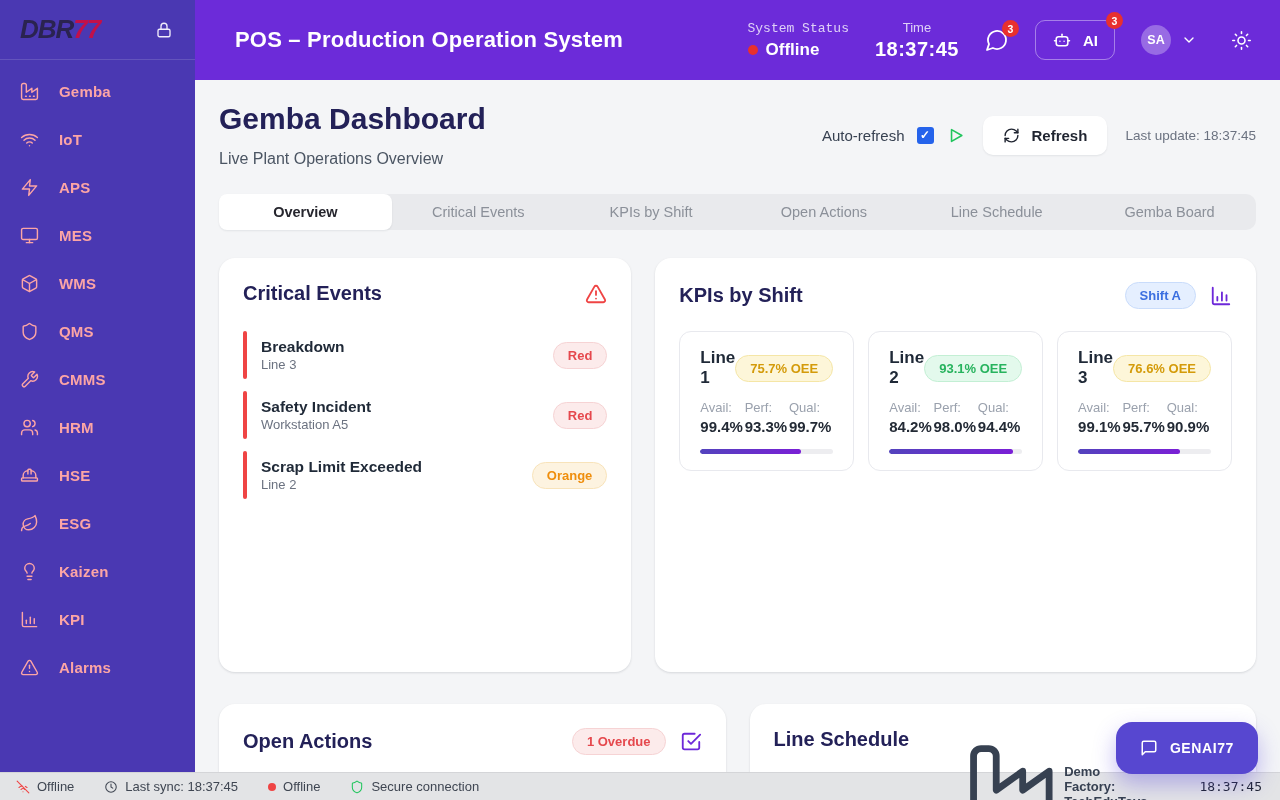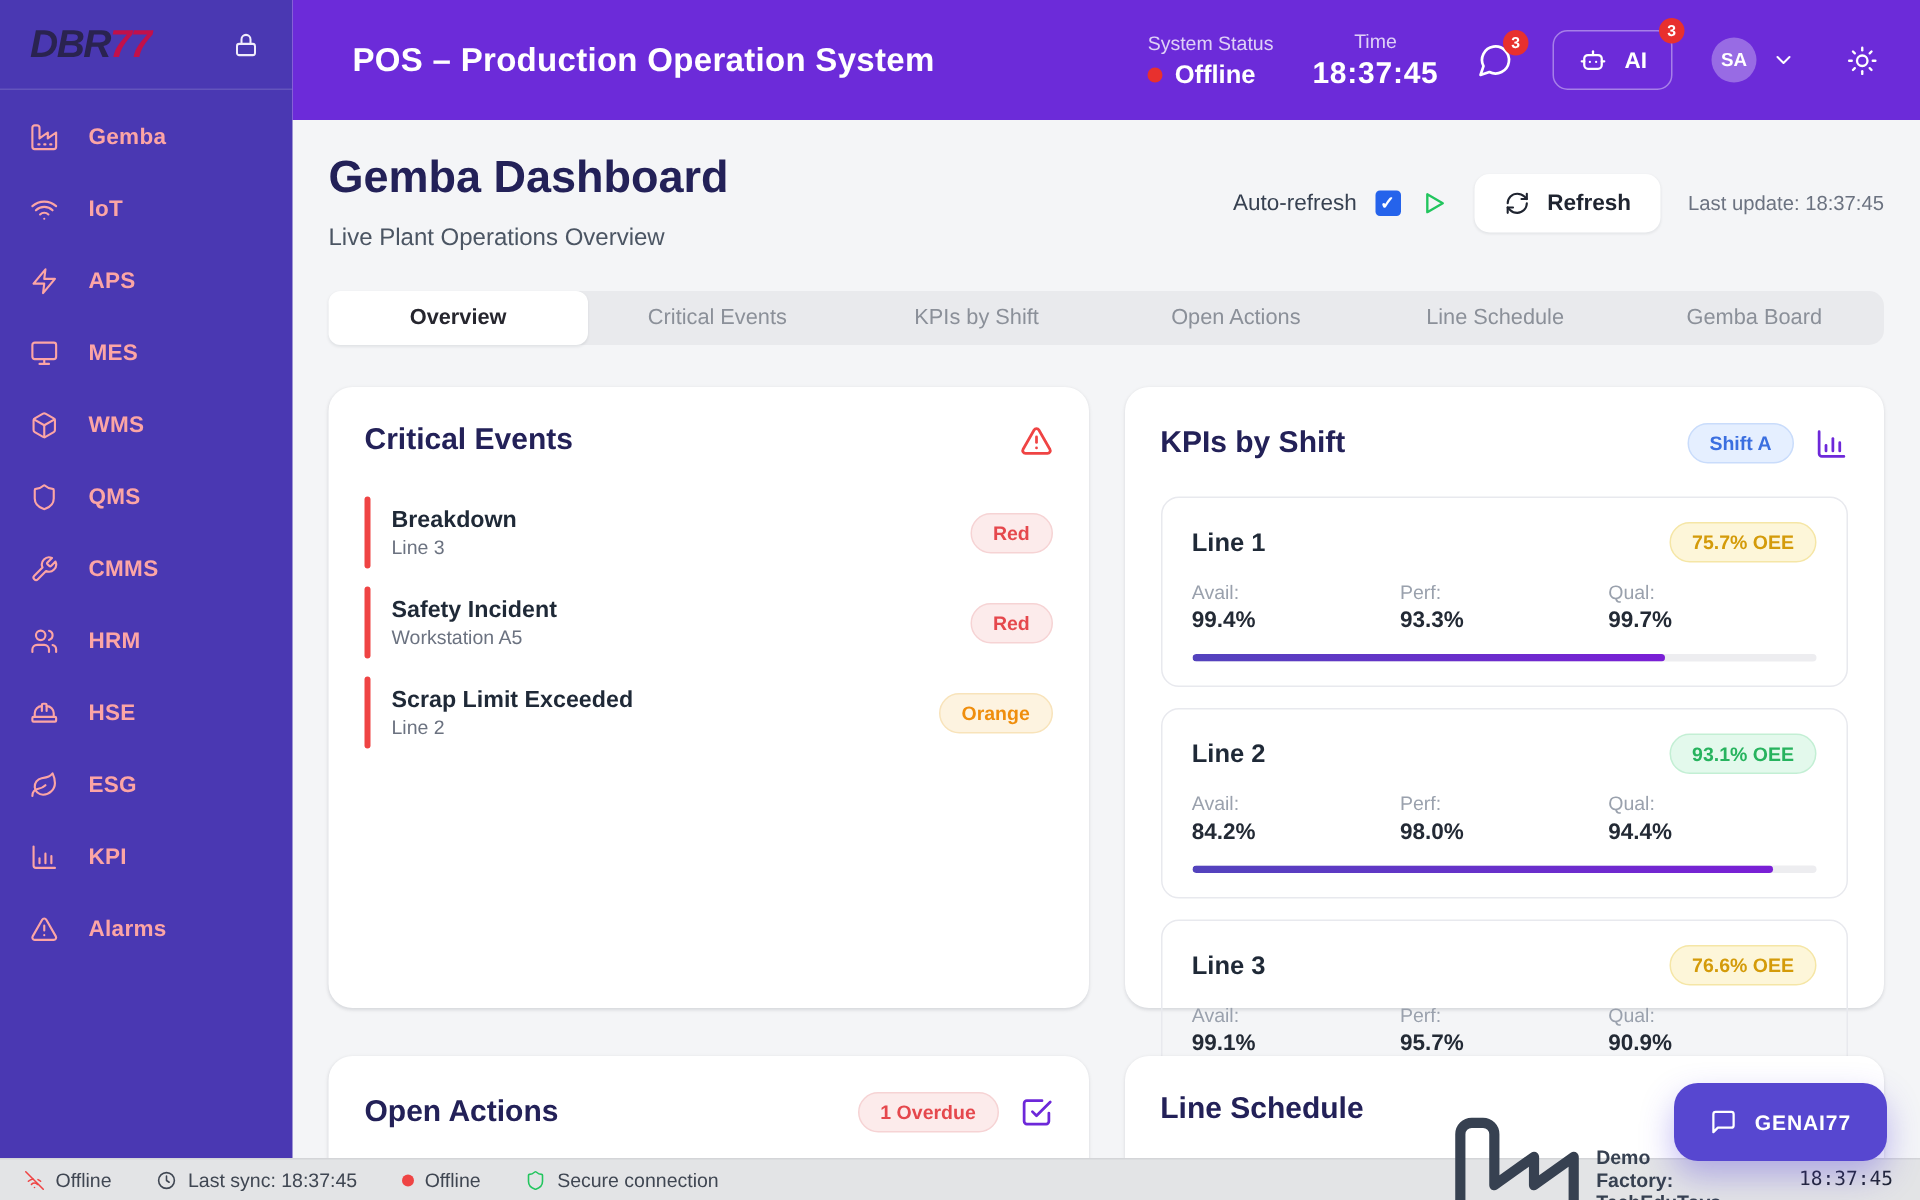--- a/index.html
+++ b/index.html
@@ -17,21 +17,21 @@
   .nav-item { height:48px; display:flex; align-items:center; gap:20px; padding:0 20px; color:#fca5a5; cursor:pointer; }
   .nav-item svg { width:19px; height:19px; flex:none; }
   .nav-item .lbl { font-size:15px; font-weight:600; letter-spacing:.2px; }
   .nav-item .chev { margin-left:auto; width:15px; height:15px; }
 
   
   .topbar { position:absolute; left:195px; right:0; top:0; height:80px; background:#6c2bd9; display:flex; align-items:center; padding:0 28px 0 40px; color:#fff; z-index:5; }
   .app-title { font-size:22px; font-weight:700; letter-spacing:.2px; }
   .top-right { margin-left:auto; display:flex; align-items:center; gap:26px; }
   .stat-block { display:flex; flex-direction:column; gap:4px; }
-  .stat-block .cap { font-size:13px; color:rgba(255,255,255,.78); }
+  .stat-block .cap { font-size:13px; color:rgba(255,255,255,.78);font-family:Liberation Mono, monospace; }
   .stat-val { display:flex; align-items:center; gap:8px; font-size:17px; font-weight:700; }
   .dot-red { width:10px; height:10px; border-radius:50%; background:#e8302e; display:inline-block; }
   .time-block { display:flex; flex-direction:column; align-items:center; gap:3px; }
   .time-block .cap { font-size:13px; color:rgba(255,255,255,.78); }
   .time-val { font-size:20px; font-weight:700; letter-spacing:.5px; }
   .icon-btn { position:relative; display:flex; align-items:center; color:#fff; cursor:pointer; }
   .icon-btn svg { width:24px; height:24px; }
   .badge-count { position:absolute; top:-8px; right:-10px; min-width:17px; height:17px; border-radius:9px; background:#e8302e; color:#fff; font-size:10.5px; font-weight:700; display:flex; align-items:center; justify-content:center; padding:0 4px; }
   .ai-btn { position:relative; display:flex; align-items:center; gap:11px; border:1px solid rgba(255,255,255,.4); border-radius:10px; padding:9px 16px; cursor:pointer; }
   .ai-btn svg { width:20px; height:20px; }
@@ -83,21 +83,21 @@
   .badge[data-variant="blue"]   { background:#e5efff; color:#3b6fe0; border-color:#c9dcfb; }
 
   .events { margin-top:26px; display:flex; flex-direction:column; gap:12px; }
   .event { display:flex; align-items:center; min-height:48px; }
   .sev-bar { width:4px; align-self:stretch; border-radius:2px; background:#ef4444; margin-right:14px; }
   .event .info { display:flex; flex-direction:column; gap:1px; }
   .event .e-title { font-size:15.5px; font-weight:600; color:#1f2937; }
   .event .e-loc { font-size:13px; color:#6b7280; }
   .event .badge { margin-left:auto; }
 
-  .kpi-list { margin-top:22px; display:flex; flex-direction:column; gap:14px; }
+  .kpi-list { margin-top:22px; display:flex; gap:14px; }
   .kpi-card { border:1px solid #e8e9ee; border-radius:12px; padding:16px 20px; }
   .kpi-head { display:flex; align-items:center; }
   .kpi-name { font-size:17px; font-weight:700; color:#1f2937; }
   .kpi-head .badge { margin-left:auto; }
   .kpi-metrics { margin-top:12px; display:grid; grid-template-columns:1fr 1fr 1fr; }
   .metric .m-lbl { font-size:13px; color:#9aa1ad; }
   .metric .m-val { margin-top:3px; font-size:15px; font-weight:700; color:#232a35; }
   .track { margin-top:14px; height:5px; border-radius:3px; background:#ededf0; overflow:hidden; }
   .fill { height:100%; border-radius:3px; background:linear-gradient(90deg,#5343bd,#7a1fd6); }
 
@@ -201,20 +201,28 @@
             <rect x="2" y="15" width="20" height="4" rx="1"></rect>
           </svg>
         <span class="lbl">HSE</span>
       </div>
       <div class="nav-item">
         <svg viewBox="0 0 24 24" fill="none" stroke="currentColor" stroke-width="1.8" stroke-linecap="round" stroke-linejoin="round">
             <path d="M11 20A7 7 0 0 1 9.8 6.1C15.5 5 17 4.48 19 2c1 2 2 4.18 2 8 0 5.5-4.78 10-10 10Z"></path>
             <path d="M2 21c0-3 1.85-5.36 5.08-6C9.5 14.52 12 13 13 12"></path>
           </svg>
         <span class="lbl">ESG</span>
+      </div>
+      <div class="nav-item">
+        <svg viewBox="0 0 24 24" fill="none" stroke="currentColor" stroke-width="1.8" stroke-linecap="round" stroke-linejoin="round">
+            <path d="M15 14c.2-1 .7-1.7 1.5-2.5 1-.9 1.5-2.2 1.5-3.5A6 6 0 0 0 6 8c0 1 .2 2.2 1.5 3.5.7.7 1.3 1.5 1.5 2.5"></path>
+            <path d="M9 18h6"></path>
+            <path d="M10 22h4"></path>
+          </svg>
+        <span class="lbl">Kaizen</span>
       </div>
       <div class="nav-item">
         <svg viewBox="0 0 24 24" fill="none" stroke="currentColor" stroke-width="1.8" stroke-linecap="round" stroke-linejoin="round">
             <path d="M3 3v16a2 2 0 0 0 2 2h16"></path>
             <path d="M8 17v-4"></path>
             <path d="M13 17v-8"></path>
             <path d="M18 17v-6"></path>
           </svg>
         <span class="lbl">KPI</span>
       </div>

